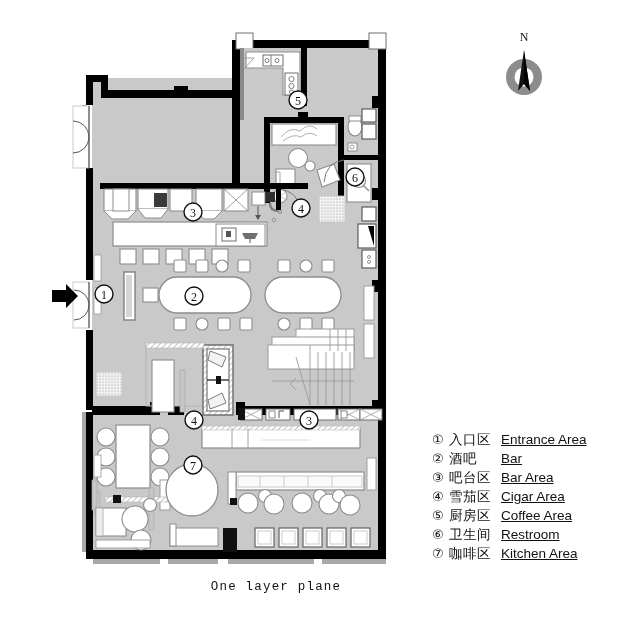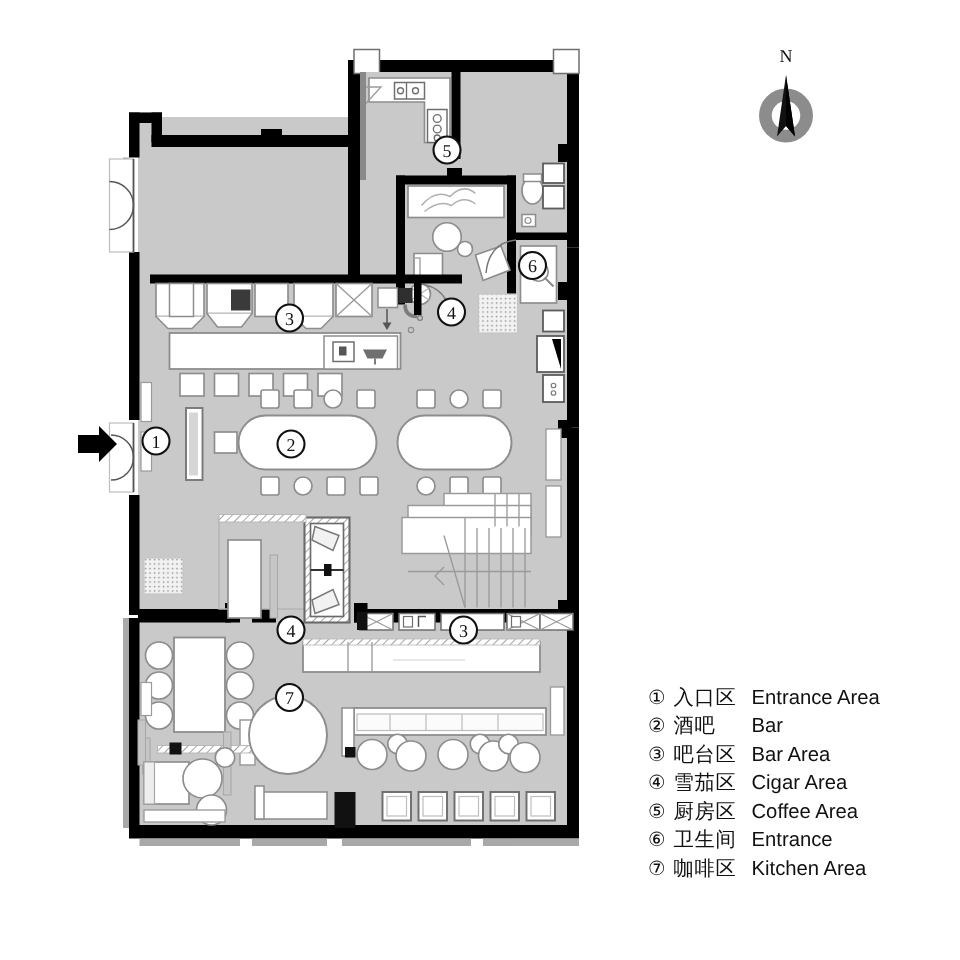--- a/index.html
+++ b/index.html
@@ -14,22 +14,22 @@
   #north .n-svg{position:absolute;left:0;top:16px;}
 
   
   #plan{position:absolute;left:0;top:0;}
 
   
   #legend{position:absolute;left:432px;top:430px;width:205px;}
   #legend .row{display:flex;align-items:baseline;height:19px;line-height:19px;
      font-size:13.5px;color:#111;white-space:nowrap;}
   #legend .num{display:inline-block;width:17px;font-size:13px;}
-  #legend .cn{display:inline-block;min-width:46px;letter-spacing:.5px;margin-top:25px;}
-  #legend .en{display:inline-block;margin-left:6px;}
+  #legend .cn{display:inline-block;min-width:46px;letter-spacing:.5px;}
+  #legend .en{display:inline-block;margin-left:6px;text-decoration:underline;}
 
   
   #title{position:absolute;left:186px;top:575px;width:180px;text-align:center;}
   #title .t-cn{font-size:14.5px;color:#111;letter-spacing:1px;
       padding-bottom:3px;border-bottom:1.4px solid #111;display:inline-block;}
   #title .t-cn .scale{font-family:"Liberation Sans",sans-serif;font-size:13px;}
   #title .t-en{margin-top:5px;font-family:"Liberation Mono","DejaVu Sans Mono",monospace;
       font-size:12.5px;color:#111;letter-spacing:1.2px;}
 </style>
 </head>
@@ -511,25 +511,26 @@
       <span class="en">Cigar Area</span>
     </div>
     <div class="row">
       <span class="num">⑤</span>
       <span class="cn">厨房区</span>
       <span class="en">Coffee Area</span>
     </div>
     <div class="row">
       <span class="num">⑥</span>
       <span class="cn">卫生间</span>
-      <span class="en">Entrance</span>
+      <span class="en">Restroom</span>
     </div>
     <div class="row">
       <span class="num">⑦</span>
       <span class="cn">咖啡区</span>
       <span class="en">Kitchen Area</span>
     </div>
   </div>
 
   <div id="title">
+    <div class="t-en">One layer plane</div>
   </div>
 
 </div>
 
 </body></html>

